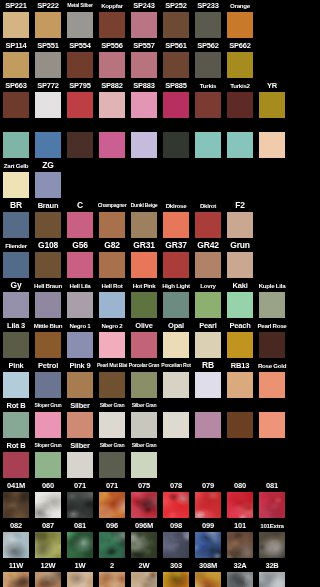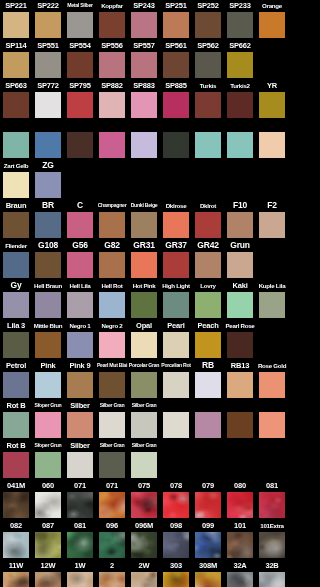--- a/index.html
+++ b/index.html
@@ -68,24 +68,20 @@
       </div>
       <div class="cell">
         <div class="lbl s2">Koppfar</div>
         <div class="sw" title="Koppfar #79402f" style="background: rgb(121, 64, 47);"></div>
       </div>
       <div class="cell">
         <div class="lbl s1">SP243</div>
         <div class="sw" title="SP243 #b97583" style="background: rgb(185, 117, 131);"></div>
       </div>
       <div class="cell">
-        <div class="lbl s1">SP251</div>
-        <div class="sw" title="SP251 #bd7a56" style="background: rgb(189, 122, 86);"></div>
-      </div>
-      <div class="cell">
         <div class="lbl s1">SP252</div>
         <div class="sw" title="SP252 #6d4a34" style="background: rgb(109, 74, 52);"></div>
       </div>
       <div class="cell">
         <div class="lbl s1">SP233</div>
         <div class="sw" title="SP233 #5a5a4e" style="background: rgb(90, 90, 78);"></div>
       </div>
       <div class="cell">
         <div class="lbl s2">Orange</div>
         <div class="sw" title="Orange #c9792a" style="background: rgb(201, 121, 42);"></div>
@@ -234,52 +230,48 @@
         <div class="lbl"></div>
         <div class="sw" style="background: transparent;"></div>
       </div>
       <div class="cell">
         <div class="lbl"></div>
         <div class="sw" style="background: transparent;"></div>
       </div>
     </div>
     <div class="row">
       <div class="cell">
+        <div class="lbl">BR</div>
+        <div class="sw" title="BR #566b88" style="background: rgb(86, 107, 136);"></div>
+      </div>
+      <div class="cell">
         <div class="lbl s1">Braun</div>
         <div class="sw" title="Braun #6e5233" style="background: rgb(110, 82, 51);"></div>
       </div>
       <div class="cell">
-        <div class="lbl">BR</div>
-        <div class="sw" title="BR #566b88" style="background: rgb(86, 107, 136);"></div>
-      </div>
-      <div class="cell">
         <div class="lbl">C</div>
         <div class="sw" title="C #ca5f84" style="background: rgb(202, 95, 132);"></div>
       </div>
       <div class="cell">
         <div class="lbl s3">Champagner</div>
         <div class="sw" title="Champagner #a9714b" style="background: rgb(169, 113, 75);"></div>
       </div>
       <div class="cell">
         <div class="lbl s3">Dunkl Beige</div>
         <div class="sw" title="Dunkl Beige #9d8060" style="background: rgb(157, 128, 96);"></div>
       </div>
       <div class="cell">
         <div class="lbl s2">Dklrose</div>
         <div class="sw" title="Dklrose #e8775a" style="background: rgb(232, 119, 90);"></div>
       </div>
       <div class="cell">
         <div class="lbl s2">Dklrot</div>
         <div class="sw" title="Dklrot #aa3d39" style="background: rgb(170, 61, 57);"></div>
       </div>
       <div class="cell">
-        <div class="lbl">F10</div>
-        <div class="sw" title="F10 #b08368" style="background: rgb(176, 131, 104);"></div>
-      </div>
-      <div class="cell">
         <div class="lbl">F2</div>
         <div class="sw" title="F2 #c9a791" style="background: rgb(201, 167, 145);"></div>
       </div>
     </div>
     <div class="row">
       <div class="cell">
         <div class="lbl s2">Fliender</div>
         <div class="sw" title="Fliender #536b89" style="background: rgb(83, 107, 137);"></div>
       </div>
       <div class="cell">
@@ -360,44 +352,48 @@
       </div>
       <div class="cell">
         <div class="lbl s2">Negro 1</div>
         <div class="sw" title="Negro 1 #8a8eb0" style="background: rgb(138, 142, 176);"></div>
       </div>
       <div class="cell">
         <div class="lbl s2">Negro 2</div>
         <div class="sw" title="Negro 2 #f2adbd" style="background: rgb(242, 173, 189);"></div>
       </div>
       <div class="cell">
+        <div class="lbl s1">Olive</div>
+        <div class="sw" title="Olive #c26377" style="background: rgb(194, 99, 119);"></div>
+      </div>
+      <div class="cell">
         <div class="lbl s1">Opal</div>
         <div class="sw" title="Opal #ebdcb7" style="background: rgb(235, 220, 183);"></div>
       </div>
       <div class="cell">
         <div class="lbl s1">Pearl</div>
         <div class="sw" title="Pearl #dbd0b3" style="background: rgb(219, 208, 179);"></div>
       </div>
       <div class="cell">
         <div class="lbl s1">Peach</div>
         <div class="sw" title="Peach #c0941f" style="background: rgb(192, 148, 31);"></div>
       </div>
       <div class="cell">
         <div class="lbl s2">Pearl Rose</div>
         <div class="sw" title="Pearl Rose #4a2822" style="background: rgb(74, 40, 34);"></div>
       </div>
     </div>
     <div class="row">
       <div class="cell">
+        <div class="lbl s1">Pink</div>
+        <div class="sw" title="Pink #b3ccd9" style="background: rgb(179, 204, 217);"></div>
+      </div>
+      <div class="cell">
         <div class="lbl s1">Petrol</div>
         <div class="sw" title="Petrol #6b7591" style="background: rgb(107, 117, 145);"></div>
-      </div>
-      <div class="cell">
-        <div class="lbl s1">Pink</div>
-        <div class="sw" title="Pink #b3ccd9" style="background: rgb(179, 204, 217);"></div>
       </div>
       <div class="cell">
         <div class="lbl s1">Pink 9</div>
         <div class="sw" title="Pink 7 #a87c51" style="background: rgb(168, 124, 81);"></div>
       </div>
       <div class="cell">
         <div class="lbl s3">Pearl Mut Blai</div>
         <div class="sw" title="Pearl Mut Blai #6f5030" style="background: rgb(111, 80, 48);"></div>
       </div>
       <div class="cell">

